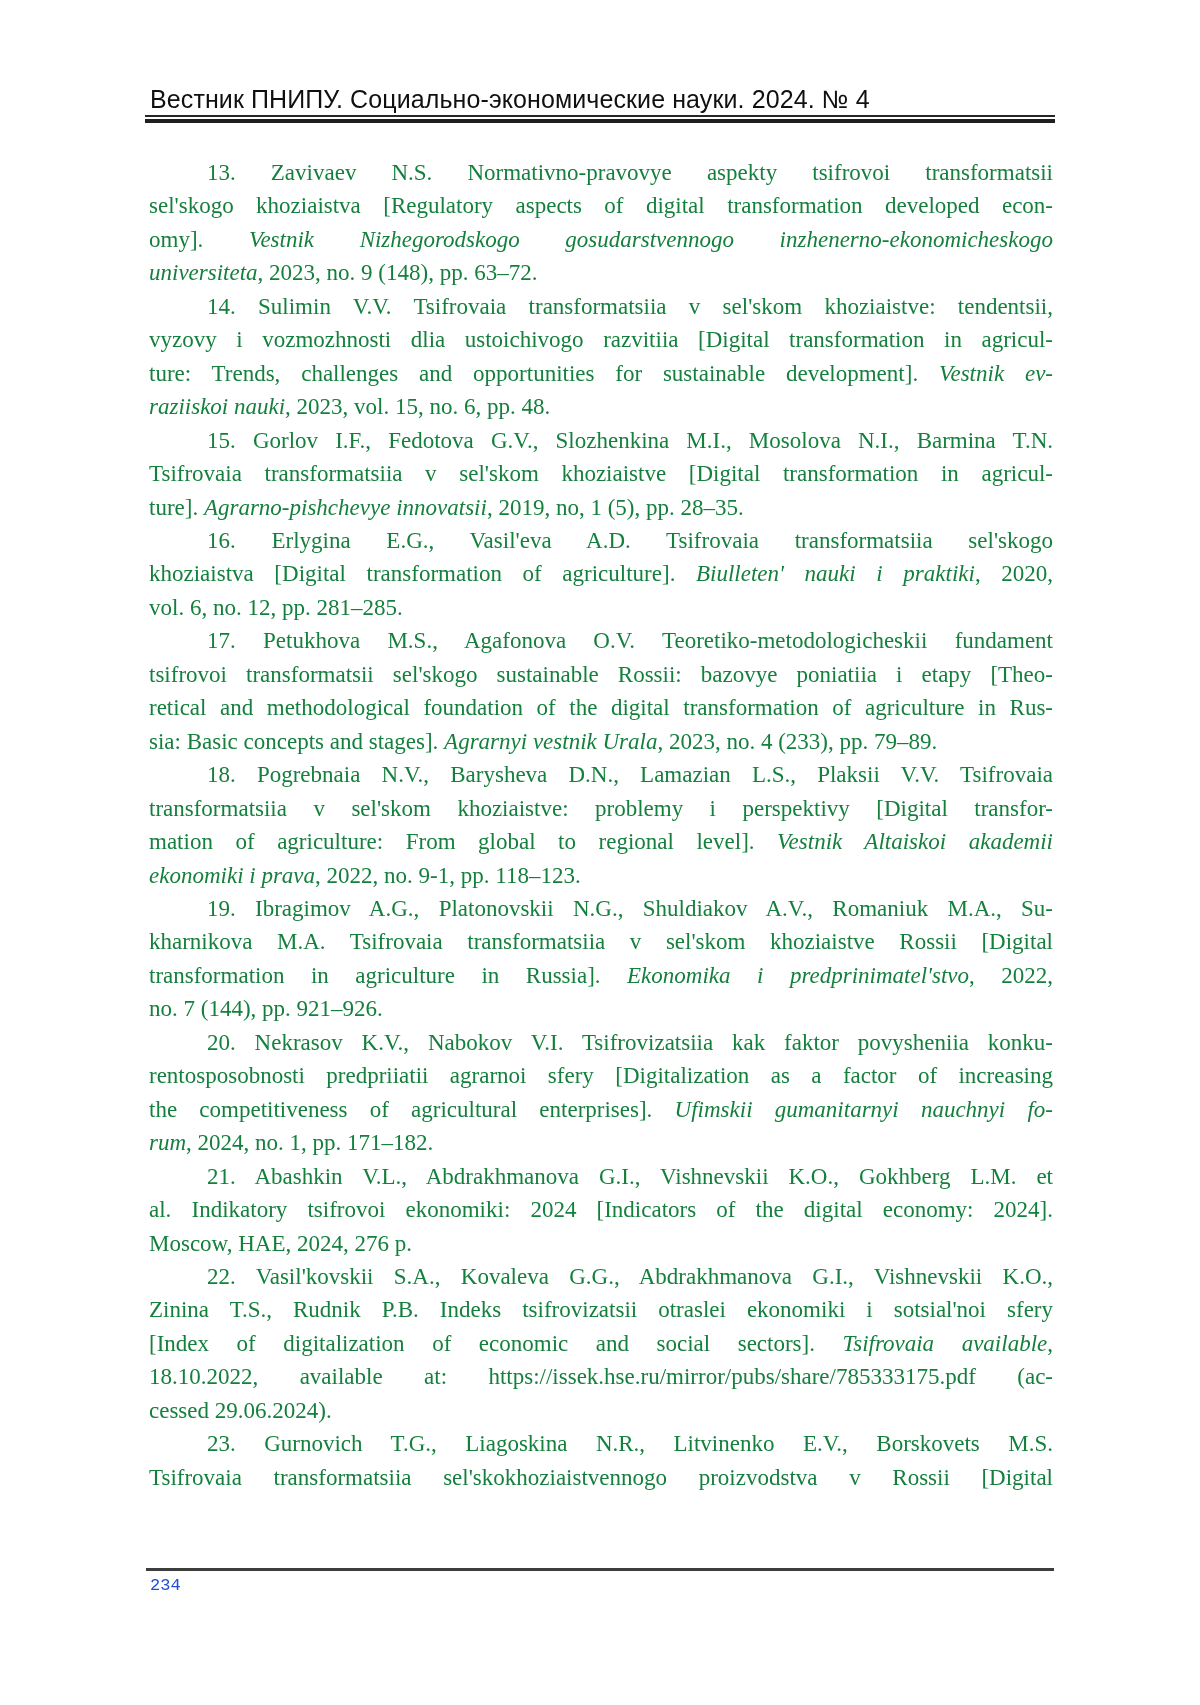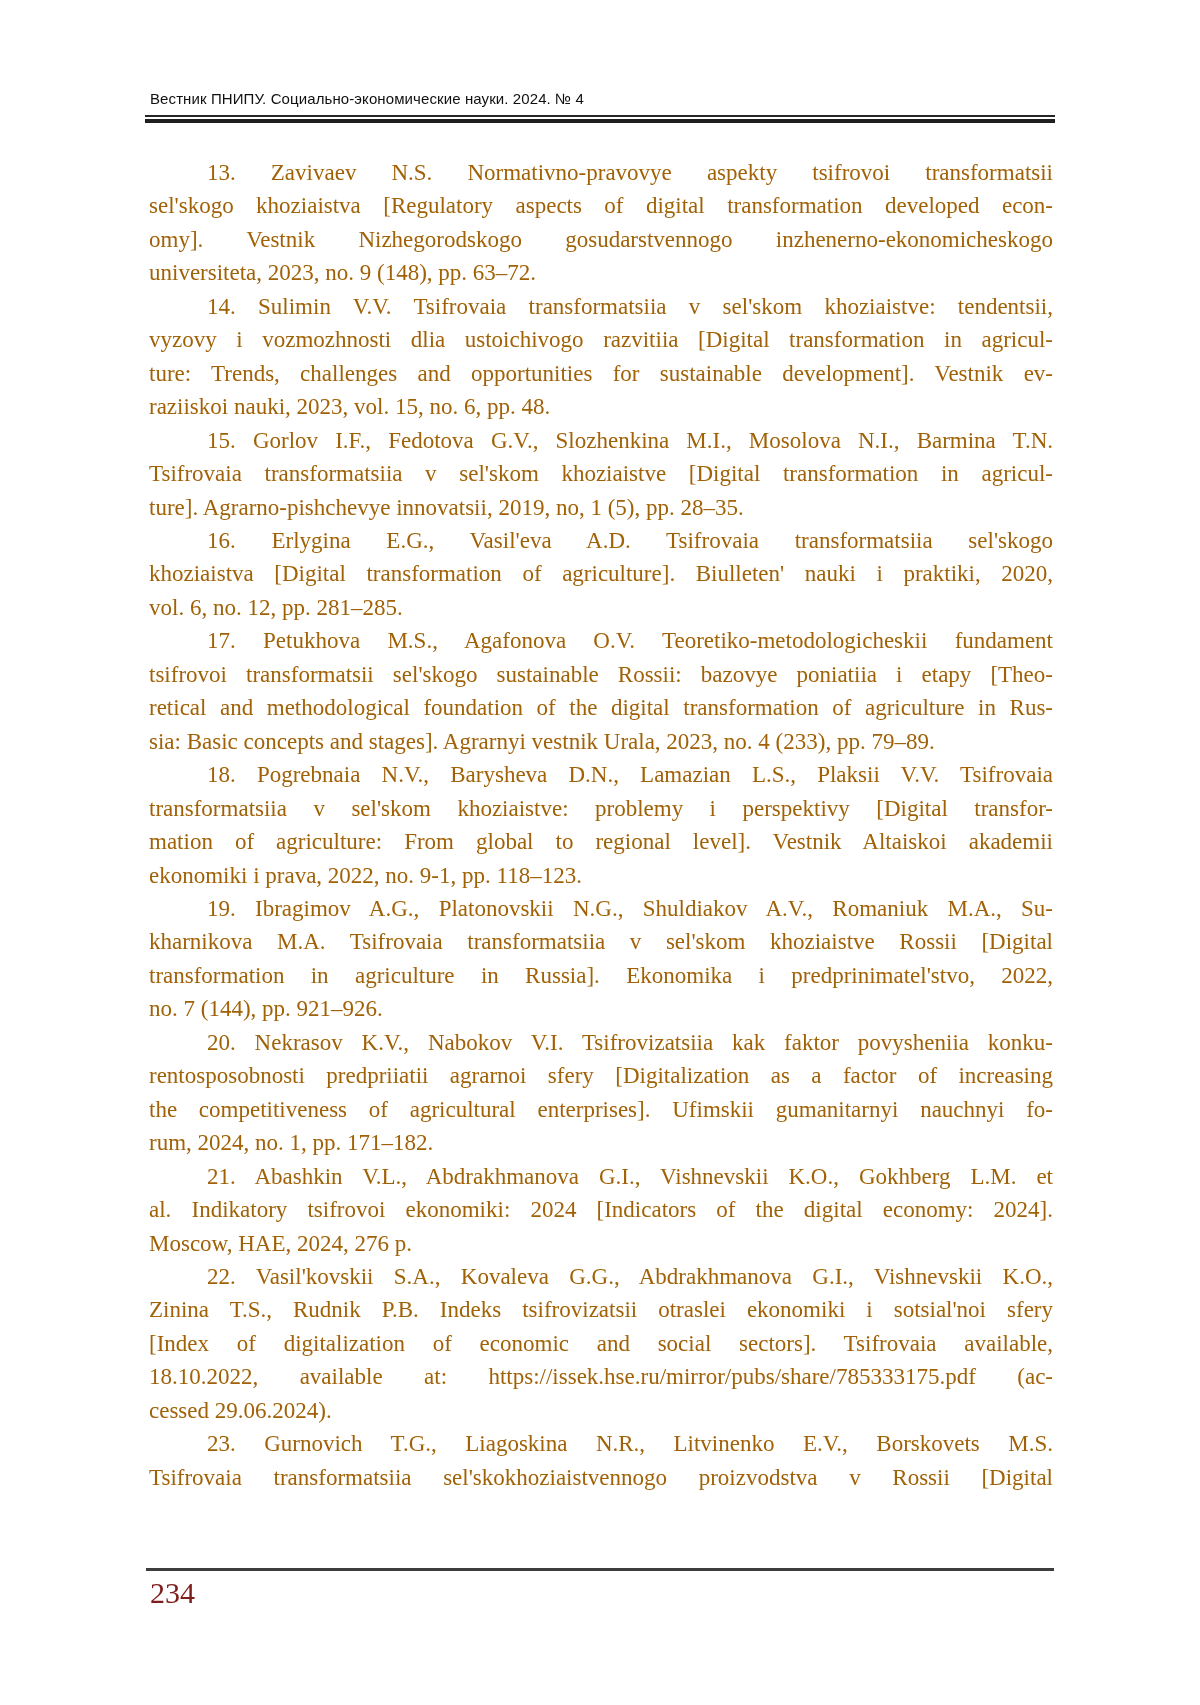--- a/index.html
+++ b/index.html
@@ -1,31 +1,31 @@
 <!DOCTYPE html>
 <html><head>
 <meta charset="utf-8">
 <style>
   html,body{margin:0;padding:0;background:#ffffff;}
   .page{position:relative;width:1200px;height:1705px;background:#ffffff;color:#0b0b0b;overflow:hidden;}
   .hdr-text{position:absolute;left:150px;top:87px;font-family:"Liberation Sans",sans-serif;
-            font-size:15px;line-height:24px;color:#101010;letter-spacing:0.1px;white-space:nowrap;}
+            font-size:25px;line-height:24px;color:#101010;letter-spacing:0.1px;white-space:nowrap;}
   .hdr-rule{position:absolute;left:145px;width:910px;top:115px;height:2px;
             border-top:2px solid #262626;border-bottom:4px solid #1f1f1f;background:transparent;}
   .content{position:absolute;left:149px;top:156px;width:904px;
            font-family:"Liberation Serif","DejaVu Serif",serif;
-           font-size:23px;line-height:33.45px;color:#a16207;}
+           font-size:23px;line-height:33.45px;color:#15803d;}
   .l{text-align:justify;text-align-last:justify;}
   .l.e{text-align-last:left;}
   .l.n{text-indent:58px;}
-  .it{}
+  .it{font-style:italic;}
   .ftr-rule{position:absolute;left:146px;width:908px;top:1568px;height:0;
             border-top:3px solid #3d3d3d;}
   .pagenum{position:absolute;left:150px;top:1576px;
-           font-family:Liberation Serif, serif;font-size:30px;color:#7f1d1d;}
+           font-family:Liberation Mono, monospace;font-size:17px;color:#1d4ed8;}
 </style>
 </head>
 <body>
 
 <div class="page">
 
   <div class="hdr-text">Вестник ПНИПУ. Социально-экономические науки. 2024. № 4</div>
   <div class="hdr-rule"></div>
 
   <div class="content">

